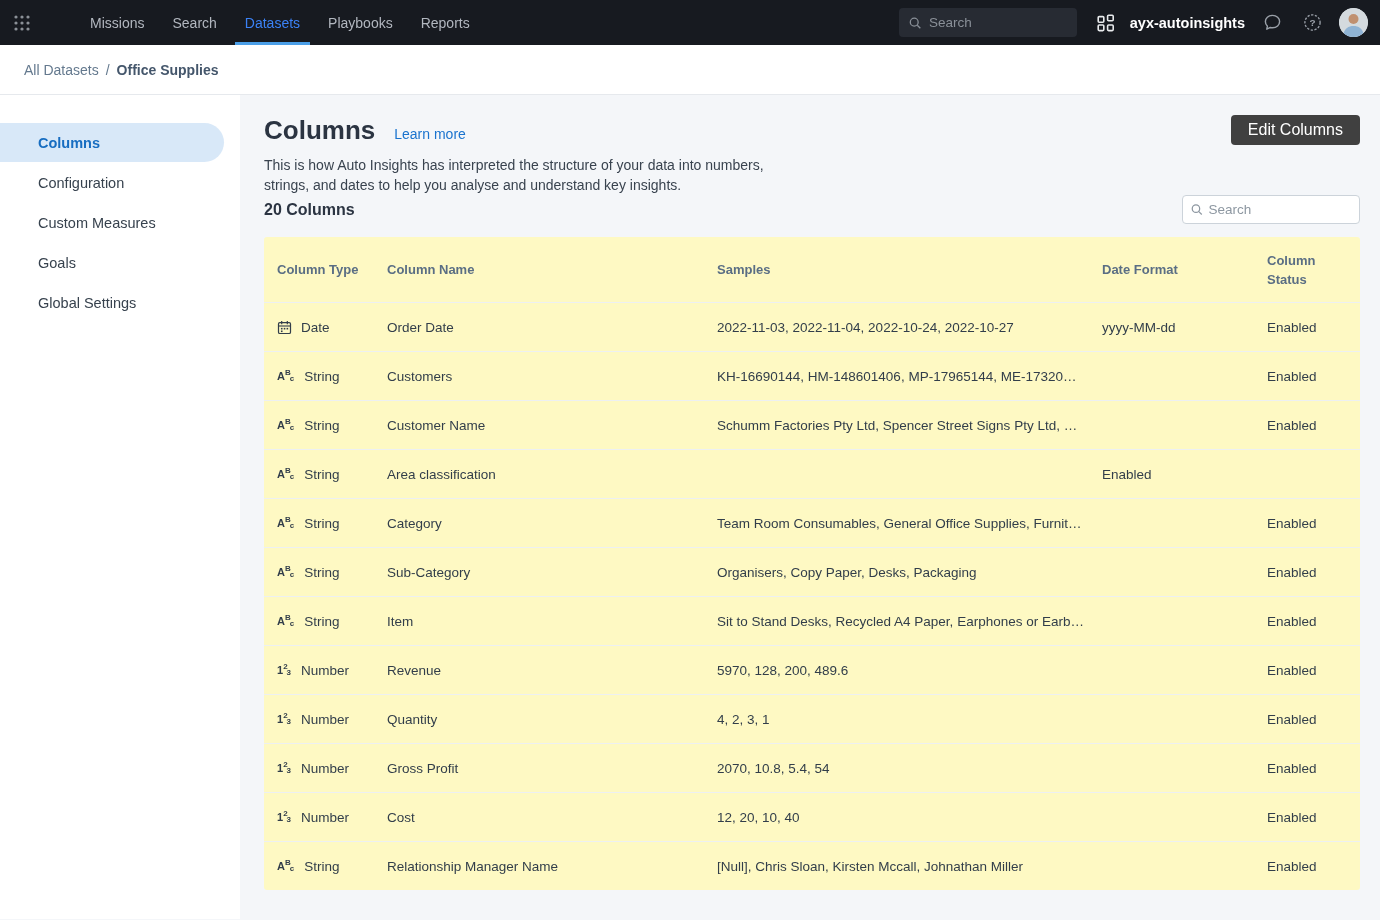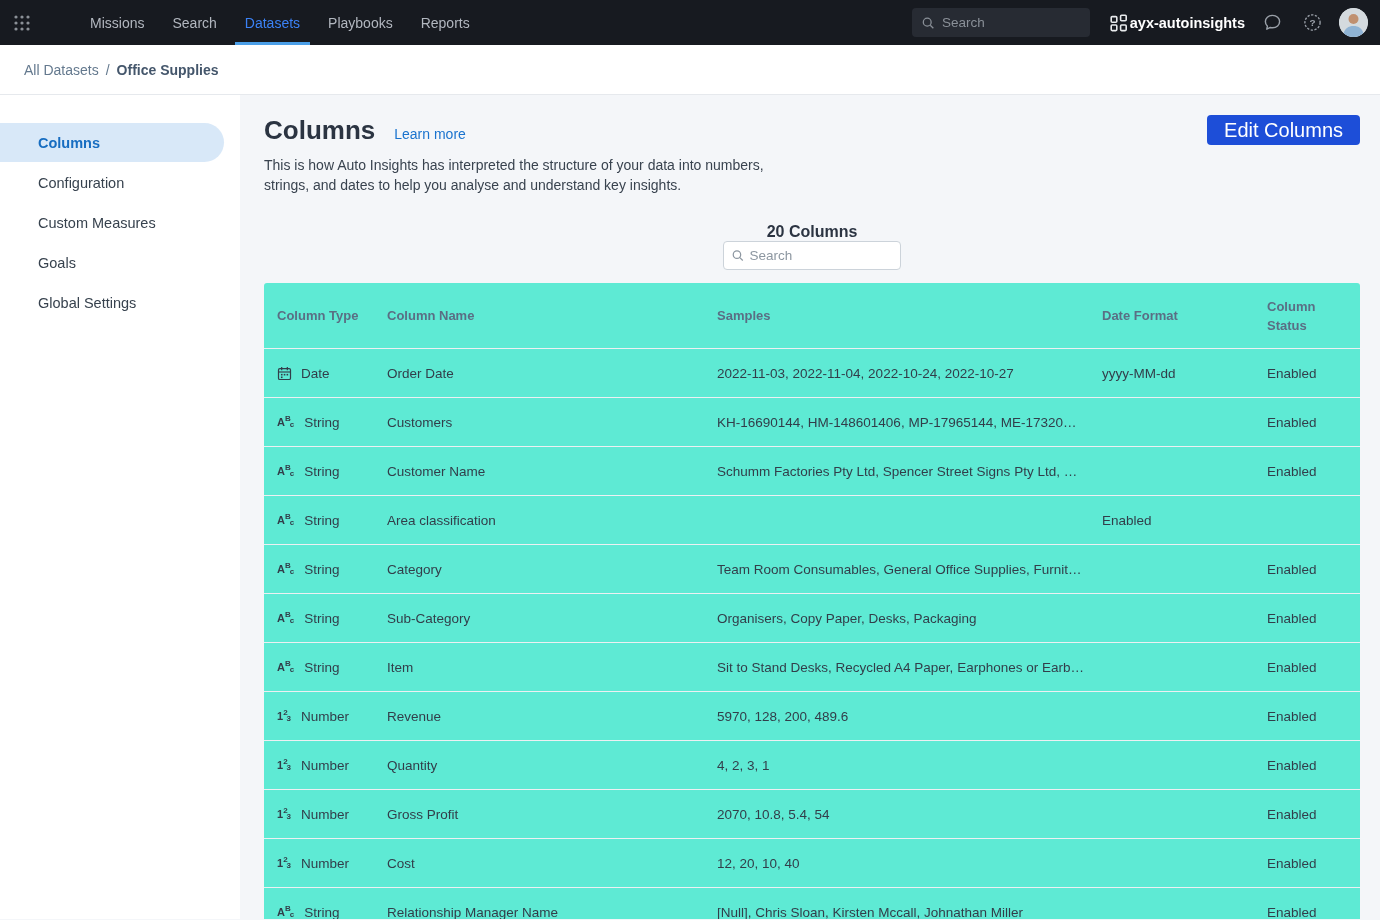--- a/index.html
+++ b/index.html
@@ -20,21 +20,21 @@
   .nav-link.active { color:#3b82f6; }
   .nav-link.active::after { content:""; position:absolute; left:4px; right:4px;
     bottom:0; height:3px; background:#4b9fe8; }
   .nav-right { display:flex; align-items:center; gap:14px; padding-right:12px; }
   .nav-search { width:178px; height:29px; background:#272b33; border-radius:4px;
     display:flex; align-items:center; padding:0 10px; gap:8px; }
   .nav-search input { background:transparent; border:none; outline:none;
     color:#d7dade; font-size:13.5px; width:100%;
     font-family:"Liberation Sans",sans-serif; }
   .nav-search input::placeholder { color:#8a9098; }
-  .workspace { display:flex; align-items:center; gap:2px; cursor:pointer; margin-left:6px; }
+  .workspace { display:flex; align-items:center; gap:15px; cursor:pointer; margin-left:6px; }
   .workspace-name { color:#ffffff; font-size:14.5px; font-weight:700; }
   .nav-icon-btn { width:26px; height:26px; display:flex; align-items:center;
     justify-content:center; cursor:pointer; }
   .avatar { width:29px; height:29px; border-radius:50%; background:#cfd6db;
     overflow:hidden; cursor:pointer; }
 
   
   .breadcrumb-bar { height:50px; background:#ffffff; border-bottom:1px solid #e6e9ed;
     display:flex; align-items:center; padding-left:24px; }
   .crumb-link { color:#64798e; font-size:14px; text-decoration:none; cursor:pointer; }
@@ -48,36 +48,36 @@
     font-size:14.5px; color:#37424e; cursor:pointer; margin-bottom:1px; }
   .side-item.active { background:#d8e8f8; color:#176dc1; font-weight:600;
     width:224px; border-radius:0 20px 20px 0; }
 
   .main { flex:1; background:#f4f6f9; padding:20px 20px 0 24px; overflow:hidden; }
   .title-row { display:flex; justify-content:space-between; align-items:flex-start; }
   .title-left { display:flex; align-items:baseline; gap:19px; }
   .page-title { font-size:26px; font-weight:700; color:#2b3442; }
   .learn-more { color:#1a73ce; font-size:14px; text-decoration:none; cursor:pointer; }
   .description { margin-top:9px; width:540px; font-size:14px; line-height:20px; color:#39434f; }
-  .primary-btn { background:#1d4ed8; color:#ffffff; border:none; border-radius:4px;
-    font-size:20px; padding:0 17px; height:30px; cursor:pointer;
+  .primary-btn { background:#404040; color:#ffffff; border:none; border-radius:4px;
+    font-size:16px; padding:0 17px; height:30px; cursor:pointer;
     font-family:"Liberation Sans",sans-serif; }
 
-  .toolbar-row { margin-top:28px; display:flex; justify-content:space-between;
-    align-items:center;flex-direction:column; }
+  .toolbar-row { display:flex; justify-content:space-between;
+    align-items:center; }
   .count-label { font-size:16px; font-weight:700; color:#2b3442; }
   .table-search { width:178px; height:29px; background:#ffffff;
     border:1px solid #ccd3da; border-radius:4px; display:flex; align-items:center;
     padding:0 8px; gap:6px; }
   .table-search input { border:none; outline:none; font-size:13.5px; color:#39434f;
     width:100%; font-family:"Liberation Sans",sans-serif; }
   .table-search input::placeholder { color:#8d97a1; }
 
   
-  .table-card { margin-top:13px; background:#5eead4; border-radius:3px; }
+  .table-card { margin-top:13px; background:#fef9c3; border-radius:3px; }
   .thead, .trow { display:grid;
     grid-template-columns:110px 330px 385px 165px 1fr;
     align-items:center; padding-left:13px; }
   .thead { height:65px; }
   .th { font-size:13px; font-weight:600; color:#5a6e84; padding-right:14px; line-height:19px; }
   .trow { height:49px; border-top:1px solid #edf0f2; }
   .td { font-size:13.5px; color:#323e4a; padding-right:14px; white-space:nowrap;
     overflow:hidden; text-overflow:ellipsis; }
   .c-type { display:flex; align-items:center; gap:9px; }
   .type-glyph { font-weight:700; color:#323e4a; font-size:11px; line-height:1;

